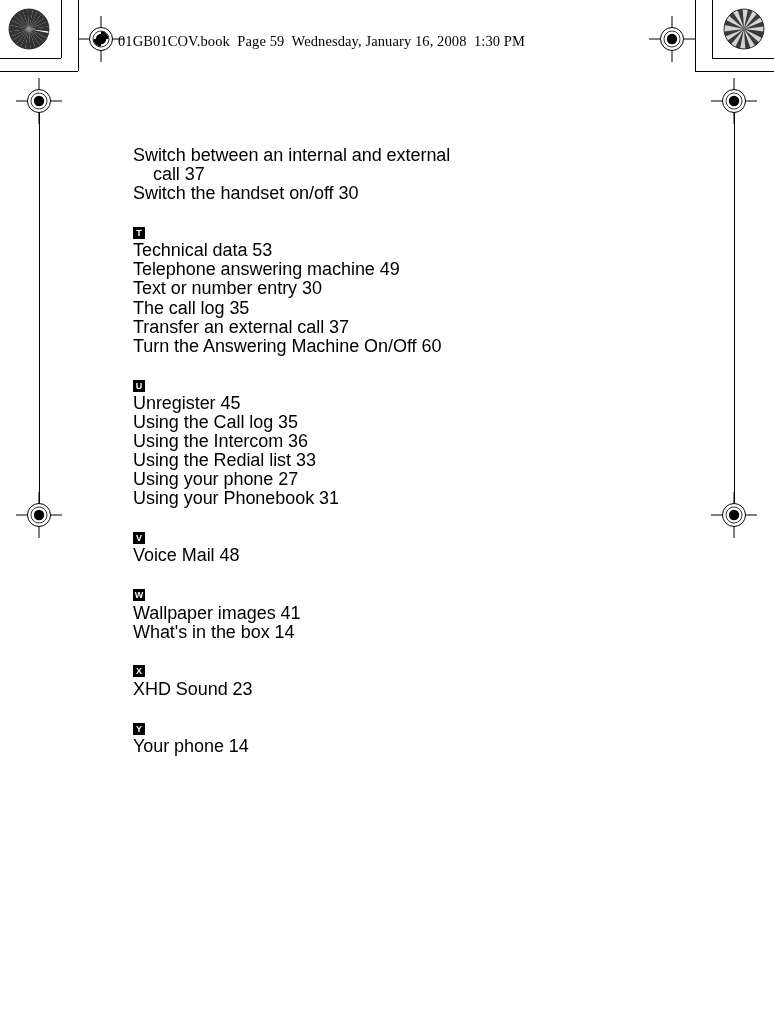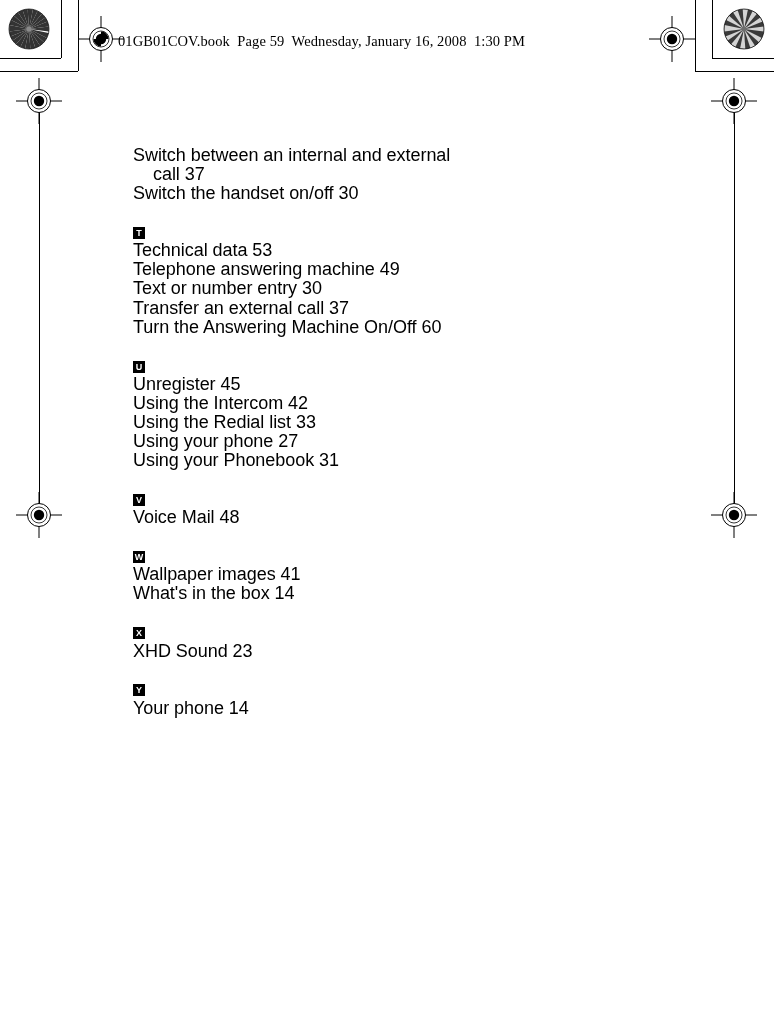--- a/index.html
+++ b/index.html
@@ -385,26 +385,28 @@
 
   <div class="index-body" id="index-body">
       <div class="idx-entry">Switch between an internal and external</div>
       <div class="idx-entry cont">call 37</div>
       <div class="idx-entry">Switch the handset on/off 30</div>
       <div class="gap"></div>
       <div class="letter-row"><span class="letter-box">T</span></div>
       <div class="idx-entry">Technical data 53</div>
       <div class="idx-entry">Telephone answering machine 49</div>
       <div class="idx-entry">Text or number entry 30</div>
+      <div class="idx-entry">The call log 35</div>
       <div class="idx-entry">Transfer an external call 37</div>
       <div class="idx-entry">Turn the Answering Machine On/Off 60</div>
       <div class="gap"></div>
       <div class="letter-row"><span class="letter-box">U</span></div>
       <div class="idx-entry">Unregister 45</div>
-      <div class="idx-entry">Using the Intercom 42</div>
+      <div class="idx-entry">Using the Call log 35</div>
+      <div class="idx-entry">Using the Intercom 36</div>
       <div class="idx-entry">Using the Redial list 33</div>
       <div class="idx-entry">Using your phone 27</div>
       <div class="idx-entry">Using your Phonebook 31</div>
       <div class="gap"></div>
       <div class="letter-row"><span class="letter-box">V</span></div>
       <div class="idx-entry">Voice Mail 48</div>
       <div class="gap"></div>
       <div class="letter-row"><span class="letter-box">W</span></div>
       <div class="idx-entry">Wallpaper images 41</div>
       <div class="idx-entry">What's in the box 14</div>

